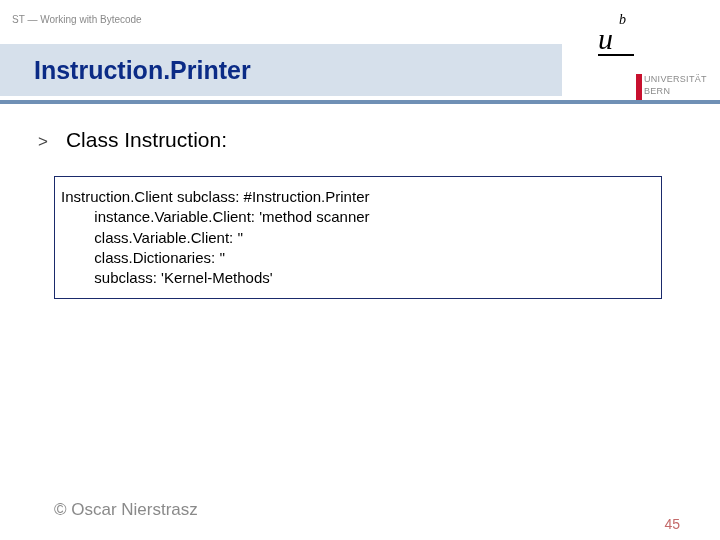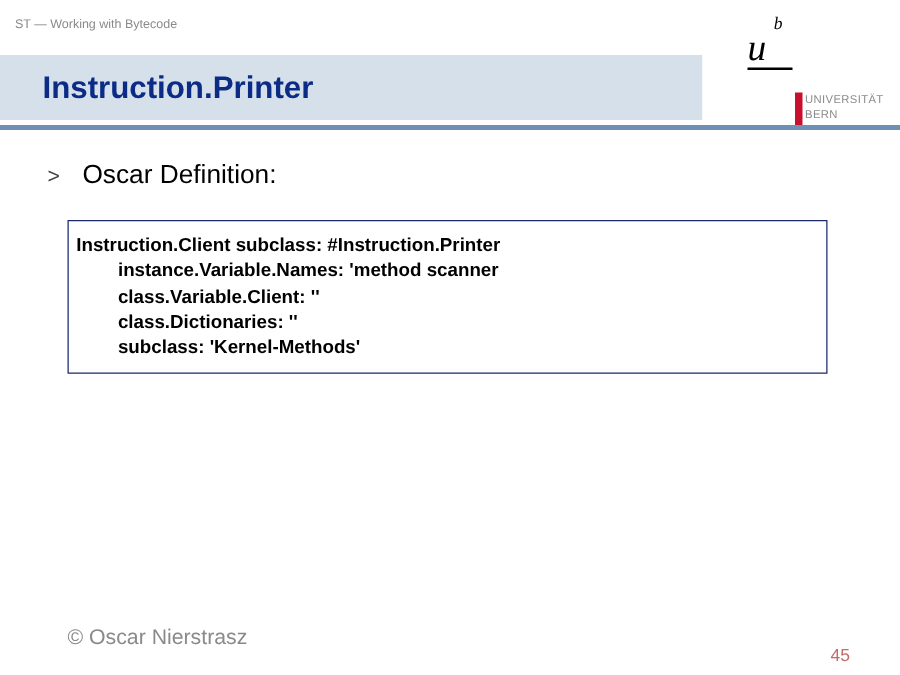--- a/index.html
+++ b/index.html
@@ -12,21 +12,21 @@
   .logo-area { position: absolute; top: 0; left: 562px; width: 158px; height: 100px; background: #fff; }
   .logo-u { position: absolute; top: 22px; left: 36px; font-family: Georgia, 'Times New Roman', serif; font-size: 30px; font-style: italic; color: #000; }
   .logo-b { position: absolute; top: 12px; left: 57px; font-family: Georgia, 'Times New Roman', serif; font-size: 14px; font-style: italic; color: #000; }
   .logo-underline { position: absolute; top: 54px; left: 36px; width: 36px; height: 2px; background: #000; }
   .red-stripe { position: absolute; top: 74px; left: 74px; width: 6px; height: 26px; background: #c8102e; }
   .uni-text { position: absolute; top: 74px; left: 82px; font-size: 9px; color: #8b8b8b; line-height: 1.3; letter-spacing: 0.3px; }
   .bullet-line { position: absolute; top: 128px; left: 38px; display: flex; align-items: baseline; }
   .bullet-marker { font-size: 17px; color: #444; margin-right: 18px; font-family: Arial, sans-serif; }
   .bullet-text { font-size: 21px; color: #000; font-family: Arial, sans-serif; }
   .code-box { position: absolute; top: 176px; left: 54px; width: 608px; border: 1.5px solid #1a2a6b; padding: 10px 6px 10px 6px; }
-  .code-line { font-size: 15px; font-weight: bold; color: #000; line-height: 1.35; font-family: Arial, sans-serif; white-space: pre; }
+  .code-line { font-size: 15px; font-weight: normal; color: #000; line-height: 1.35; font-family: Arial, sans-serif; white-space: pre; }
   .footer-left { position: absolute; bottom: 20px; left: 54px; font-size: 17px; color: #8a8a8a; }
   .footer-right { position: absolute; bottom: 8px; right: 40px; font-size: 14px; color: #c46a6a; }
 </style>
 </head>
 <body>
 
 <div class="slide">
 
   <div class="header-label">ST — Working with Bytecode</div>
 
@@ -42,26 +42,26 @@
     <div class="uni-text">
       <div>UNIVERSITÄT</div>
       <div>BERN</div>
     </div>
   </div>
 
   <div class="divider"></div>
 
   <div class="bullet-line">
     <span class="bullet-marker">&gt;</span>
-    <span class="bullet-text">Oscar Definition:</span>
+    <span class="bullet-text">Class Instruction:</span>
   </div>
 
   <div class="code-box">
     <div class="code-line">Instruction.Client subclass: #Instruction.Printer</div>
-    <div class="code-line">        instance.Variable.Names: 'method scanner</div>
+    <div class="code-line">        instance.Variable.Client: 'method scanner</div>
     <div class="code-line">        class.Variable.Client: ''</div>
     <div class="code-line">        class.Dictionaries: ''</div>
     <div class="code-line">        subclass: 'Kernel-Methods'</div>
   </div>
 
   <div class="footer-left">© Oscar Nierstrasz</div>
   <div class="footer-right">45</div>
 
 </div>
 

